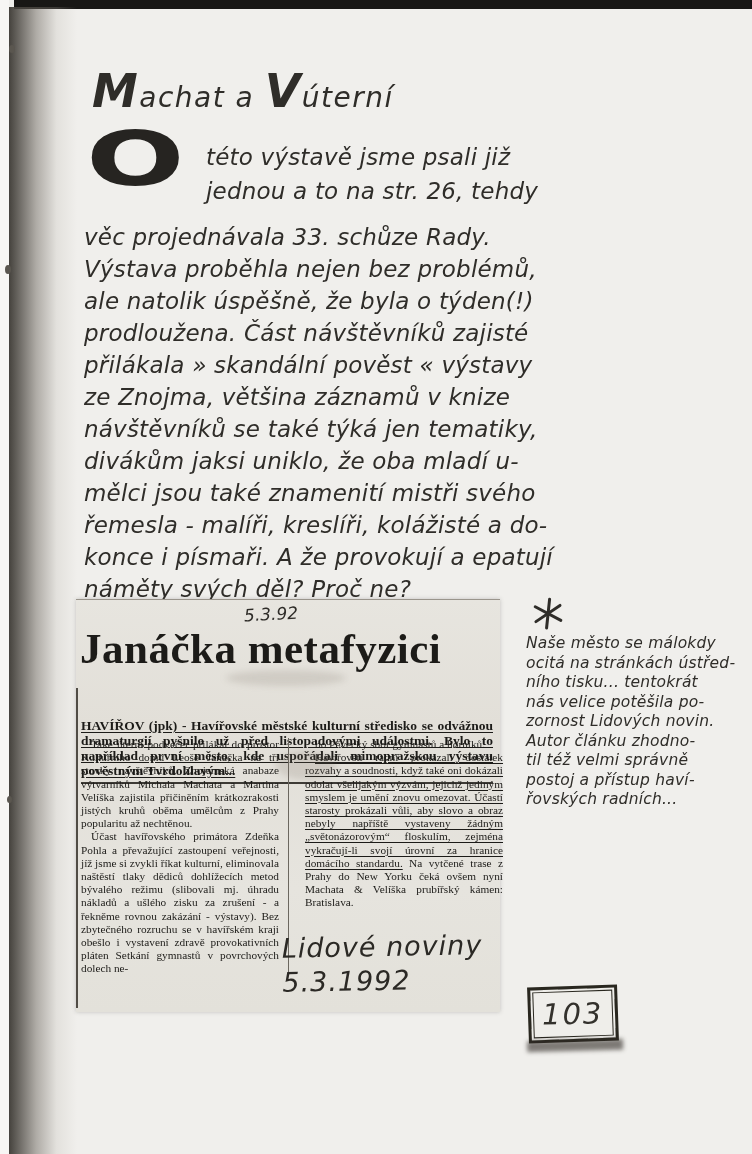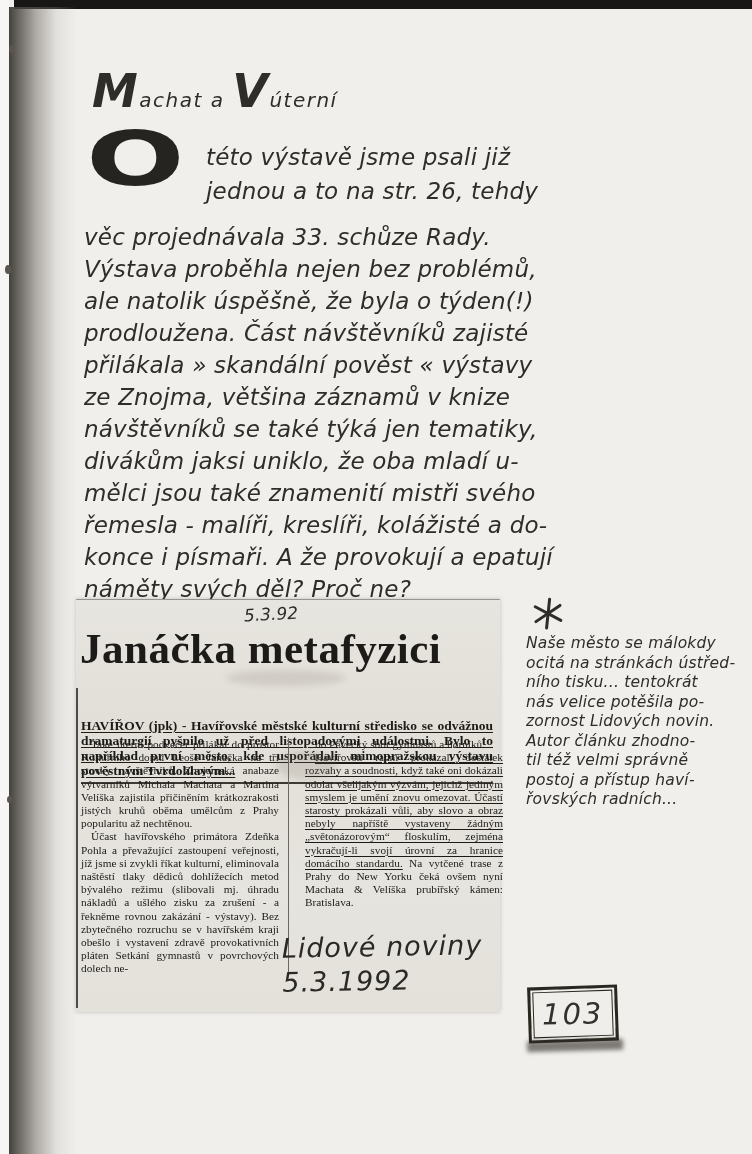--- a/index.html
+++ b/index.html
@@ -9,21 +9,21 @@
   
   .edge-top{position:absolute;top:0;left:14px;right:0;height:9px;background:#181715;}
   .edge-left-sliver{position:absolute;top:0;left:0;width:9px;height:100%;background:#f7f6f4;}
   .spine{position:absolute;top:7px;left:9px;width:68px;height:1147px;
          background:linear-gradient(90deg,#45423d 0%,rgba(110,104,96,.5) 40%,rgba(180,175,167,.22) 70%,rgba(180,175,167,0) 100%);}
   .bind-dot{position:absolute;background:#5a564f;border-radius:50%;}
   
   .hw{font-family:"DejaVu Sans",sans-serif;font-style:italic;color:#2f2d29;}
   .title{position:absolute;left:92px;top:64px;letter-spacing:1.5px;white-space:nowrap;}
   .title .cap{font-size:46px;font-weight:bold;}
-  .title .small{font-size:20px;}
+  .title .small{font-size:28px;}
   .drop-cap{position:absolute;left:86px;top:122px;font-size:86px;font-style:normal;
             font-weight:bold;color:#262421;transform:scaleX(1.35) scaleY(0.86);transform-origin:left top;line-height:1;}
   .hw-block{position:absolute;font-size:23px;line-height:32px;white-space:nowrap;letter-spacing:.2px;}
   .hw-indent{left:206px;top:140px;line-height:34px;}
   .hw-main{left:84px;top:221px;}
   
   .clipping{position:absolute;left:76px;top:599px;width:424px;height:412px;
             background:linear-gradient(180deg,#e7e5df 0%,#e2dfd8 30%,#e6e4de 70%,#e3e1da 100%);
             border-top:1px solid #9a958c;box-shadow:0 0 4px rgba(60,55,50,.25);
             font-family:"Liberation Serif",serif;color:#1c1b18;}

